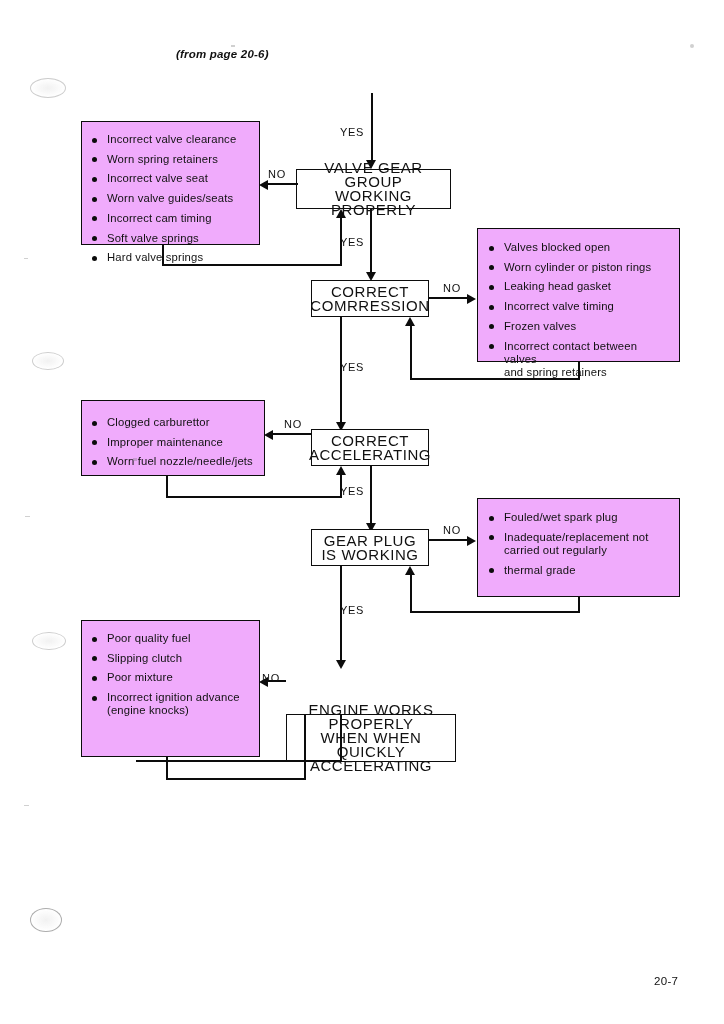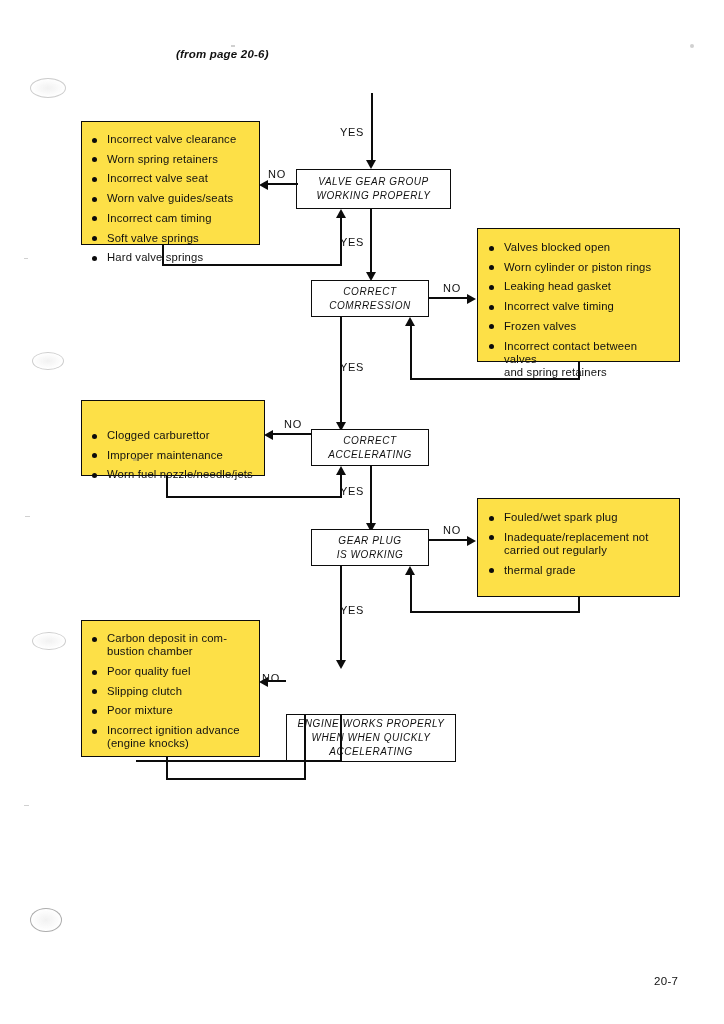--- a/index.html
+++ b/index.html
@@ -15,39 +15,39 @@
 
   
   .hdr-note{
     font-style:italic;font-weight:bold;font-size:11.5px;letter-spacing:.2px;
     white-space:nowrap;
   }
   .pagenum{font-size:11.5px;letter-spacing:.3px;}
 
   
   .listbox{
-    border:1.6px solid #0c0c0c;background:#fde047;
+    border:1.6px solid #0c0c0c;background:#f0abfc;
   }
   .listbox ul{list-style:none;margin:0;padding:0;}
   .listbox li{
     position:relative;padding-left:16px;margin:0 0 6.5px 0;
     font-size:11.3px;line-height:13.2px;letter-spacing:.15px;
   }
   .listbox li:before{
     content:"";position:absolute;left:1px;top:4.6px;
     width:5px;height:5px;border-radius:50%;background:#0c0c0c;
   }
   .listbox li .l2{display:block;}
 
   .procbox{
     border:1.7px solid #0c0c0c;background:#fff;
     display:flex;align-items:center;justify-content:center;text-align:center;
   }
   .procbox .ptxt{
-    font-size:10px;line-height:14px;letter-spacing:.55px;font-style:italic;
+    font-size:15px;line-height:14px;letter-spacing:.55px;
   }
 
   
   .ln{background:#0c0c0c;}
   .lnh{height:1.6px;}
   .lnv{width:1.6px;}
 
   
   .ar{width:0;height:0;}
   .ar-d{border-left:5.5px solid transparent;border-right:5.5px solid transparent;border-top:9px solid #0c0c0c;}
@@ -146,21 +146,21 @@
 
   <div class="abs ln lnv" style="left:578.4px;top:362px;width:1.6px;height:18px;"></div>
   <div class="abs ln lnh" style="left:410px;top:378.4px;width:170px;height:1.6px;"></div>
   <div class="abs ln lnv" style="left:410px;top:326px;width:1.6px;height:53px;"></div>
   <div class="abs ar ar-u" style="left:405.2px;top:317px;"></div>
 
   <div class="abs ln lnv" style="left:340.4px;top:317px;width:1.6px;height:109px;"></div>
   <div class="abs ar ar-d" style="left:335.6px;top:422px;"></div>
   <div class="abs edgelbl" style="left:340px;top:361px;">YES</div>
 
-  <div class="abs listbox" style="left:81px;top:400px;width:184px;height:76px;padding:28px 8px 0 9px;">
+  <div class="abs listbox" style="left:81px;top:400px;width:184px;height:76px;padding:15px 8px 0 9px;">
     <ul>
       <li>Clogged carburettor</li>
       <li>Improper maintenance</li>
       <li>Worn fuel nozzle/needle/jets</li>
     </ul>
   </div>
   <div class="fleck" style="left:133px;top:458px;width:4px;height:3px;"></div>
 
   <div class="abs procbox" style="left:311px;top:429px;width:118px;height:37px;">
     <div class="ptxt">
@@ -210,24 +210,20 @@
   <div class="abs ln lnh" style="left:410px;top:611.4px;width:170px;height:1.6px;"></div>
   <div class="abs ln lnv" style="left:410px;top:575px;width:1.6px;height:37px;"></div>
   <div class="abs ar ar-u" style="left:405.2px;top:566px;"></div>
 
   <div class="abs ln lnv" style="left:340.4px;top:566px;width:1.6px;height:98px;"></div>
   <div class="abs ar ar-d" style="left:335.6px;top:660px;"></div>
   <div class="abs edgelbl" style="left:340px;top:604px;">YES</div>
 
   <div class="abs listbox" style="left:81px;top:620px;width:179px;height:137px;padding:11px 8px 0 9px;">
     <ul>
-      <li>
-        <span>Carbon deposit in com-</span>
-        <span class="l2">bustion chamber</span>
-      </li>
       <li>Poor quality fuel</li>
       <li>Slipping clutch</li>
       <li>Poor mixture</li>
       <li>
         <span>Incorrect ignition advance</span>
         <span class="l2">(engine knocks)</span>
       </li>
     </ul>
   </div>
 

